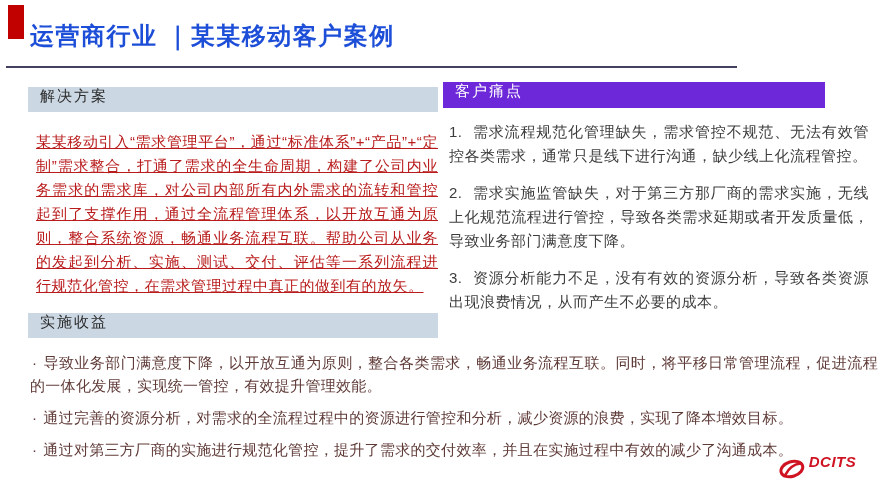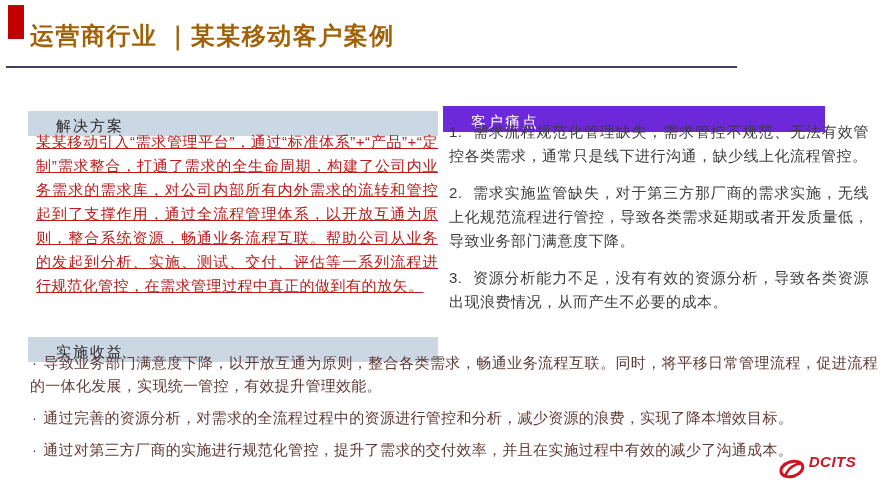--- a/index.html
+++ b/index.html
@@ -7,27 +7,27 @@
     width:885px;height:498px;position:relative;overflow:hidden;
     background:#ffffff;
     font-family:"Liberation Sans","DejaVu Sans",sans-serif;
   }
   .abs{position:absolute;}
 
   
   .corner-bar{left:8px;top:5px;width:16px;height:34px;background:#c10000;}
   .title{
     left:30px;top:20px;width:760px;
-    font-size:24px;font-weight:bold;color:#a16207;
+    font-size:24px;font-weight:bold;color:#1d4ed8;
     letter-spacing:1.5px;white-space:nowrap;
   }
   .title-rule{left:6px;top:66px;width:731px;height:2px;background:#41415f;}
 
   
-  .bar{height:25px;display:flex;align-items:flex-end;padding-left:28px;box-sizing:border-box;margin-top:24px;}
+  .bar{height:25px;display:flex;align-items:flex-start;padding-left:12px;box-sizing:border-box;}
   .bar-blue{background:#cbd7e3;color:#2b2b2b;}
   .bar-red{background:#6d28d9;color:#ffffff;}
   .bar-label{font-size:15px;font-weight:500;letter-spacing:2px;}
 
   .bar-solution{left:28px;top:87px;width:410px;}
   .bar-pain{left:443px;top:82px;width:382px;height:26px;}
   .bar-benefits{left:28px;top:313px;width:410px;}
 
   
   .body-text{

